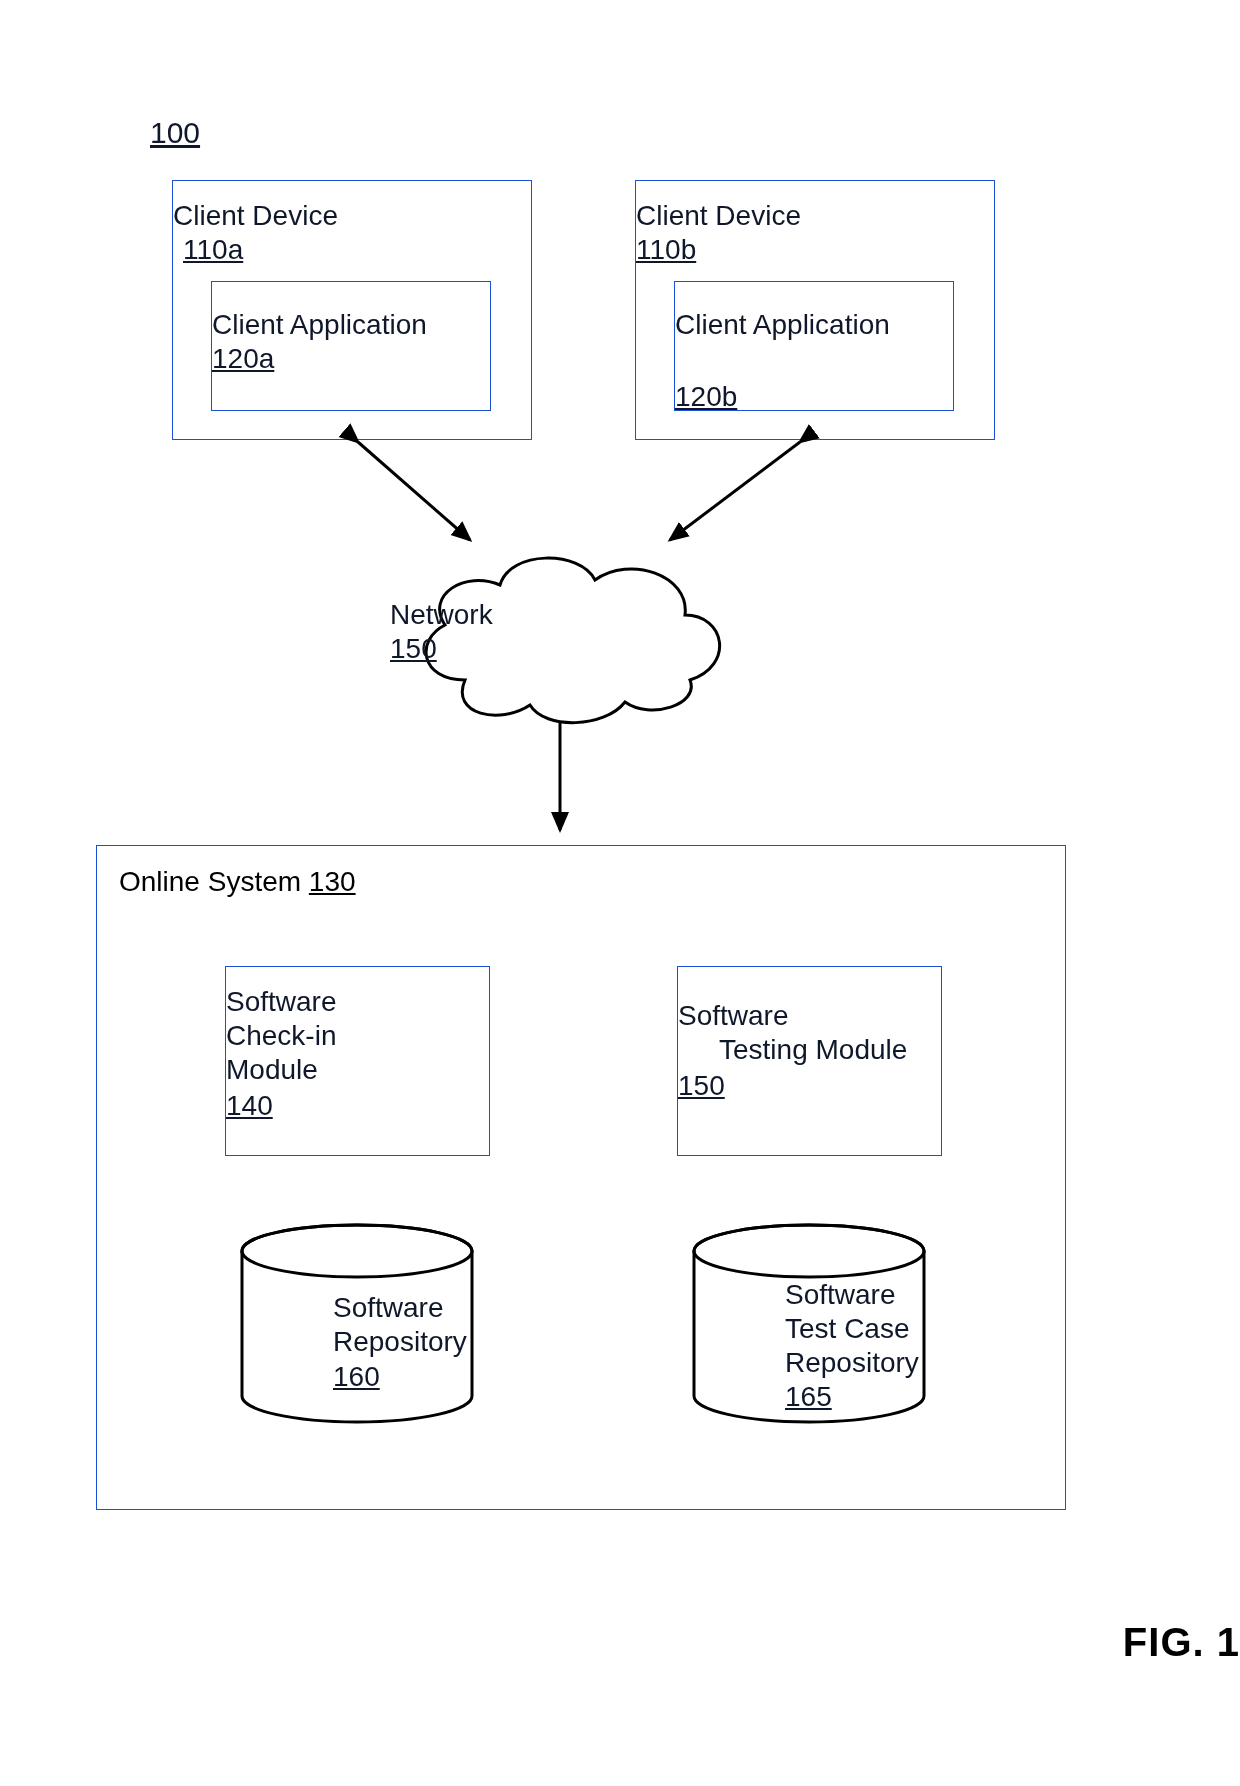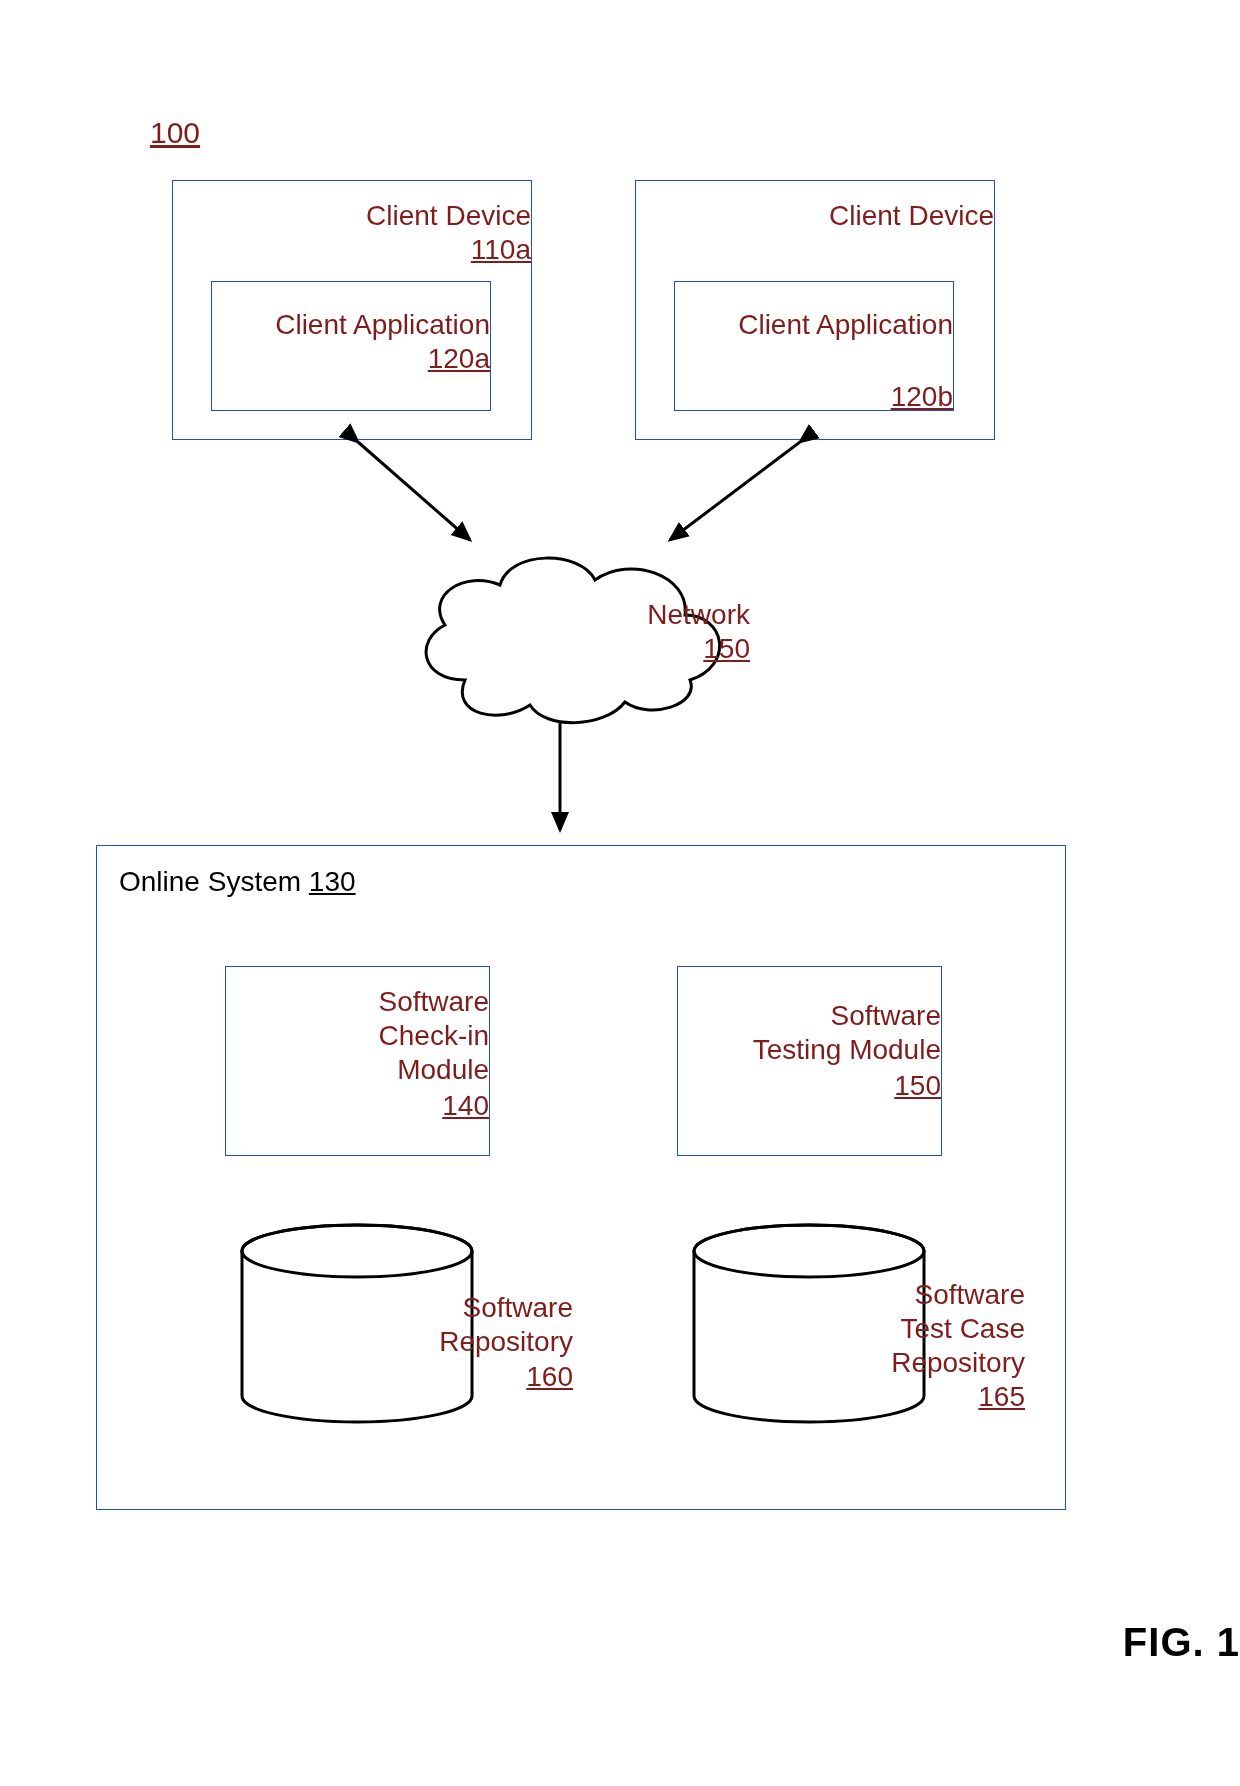--- a/index.html
+++ b/index.html
@@ -15,24 +15,24 @@
     background: #ffffff;
     margin: 0 auto;
   }
   .abs { position: absolute; }
   .box {
     border: 1px solid #1d4ed8;
     background: #fff;
     box-sizing: border-box;
   }
   .text {
-    text-align: right;
+    text-align: left;
     font-size: 28px;
     line-height: 1.2;
-    color: #7f1d1d;
+    color: #0f172a;
   }
   .underline { text-decoration: underline; }
   .figlabel {
     font-weight: bold;
     font-size: 40px;
     letter-spacing: 1px;
   }
   svg.abs { overflow: visible; }
 </style>
 </head>
@@ -46,20 +46,21 @@
     <div class="abs text" style="left:0; right:0; top:18px;">Client Device</div>
     <div class="abs text underline" style="left:10px; right:0; top:52px;">110a</div>
     <div class="abs box" style="left:38px; top:100px; width:280px; height:130px;">
       <div class="abs text" style="left:0; right:0; top:26px;">Client Application</div>
       <div class="abs text underline" style="left:0; right:0; top:60px;">120a</div>
     </div>
   </div>
 
   <div class="abs box" style="left:635px; top:180px; width:360px; height:260px;">
     <div class="abs text" style="left:0; right:0; top:18px;">Client Device</div>
+    <div class="abs text underline" style="left:0; right:0; top:52px;">110b</div>
     <div class="abs box" style="left:38px; top:100px; width:280px; height:130px;">
       <div class="abs text" style="left:0; right:0; top:26px;">Client Application</div>
       <div class="abs text underline" style="left:0; right:0; top:60px;margin-top:38px;">120b</div>
     </div>
   </div>
 
   <svg class="abs" style="left:0; top:0; width:1240px; height:1786px;">
     <defs>
       <marker id="arrowhead" markerWidth="8" markerHeight="8" refX="6" refY="3" orient="auto">
         <polygon points="0 0, 7 3, 0 6" fill="#000"></polygon>

